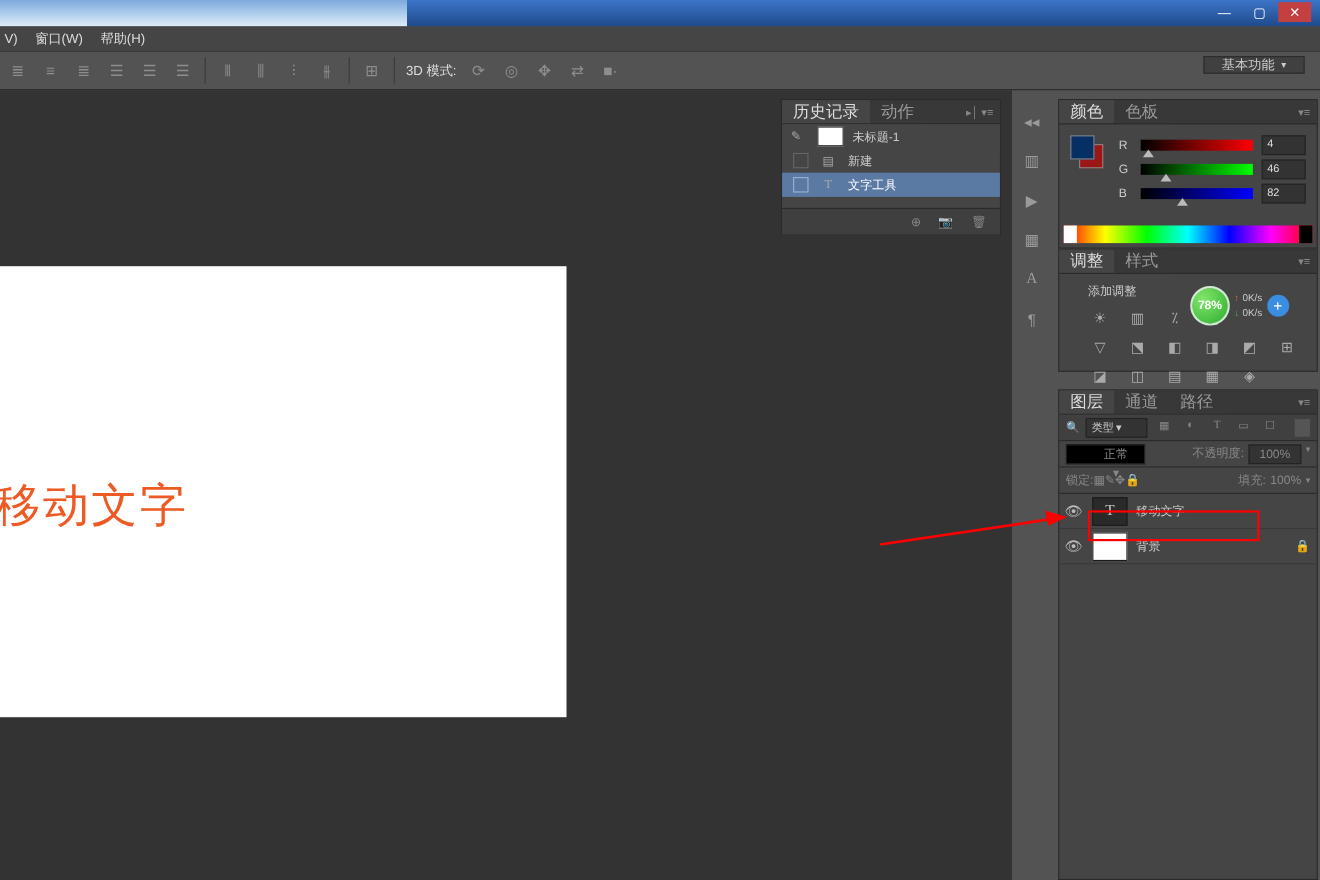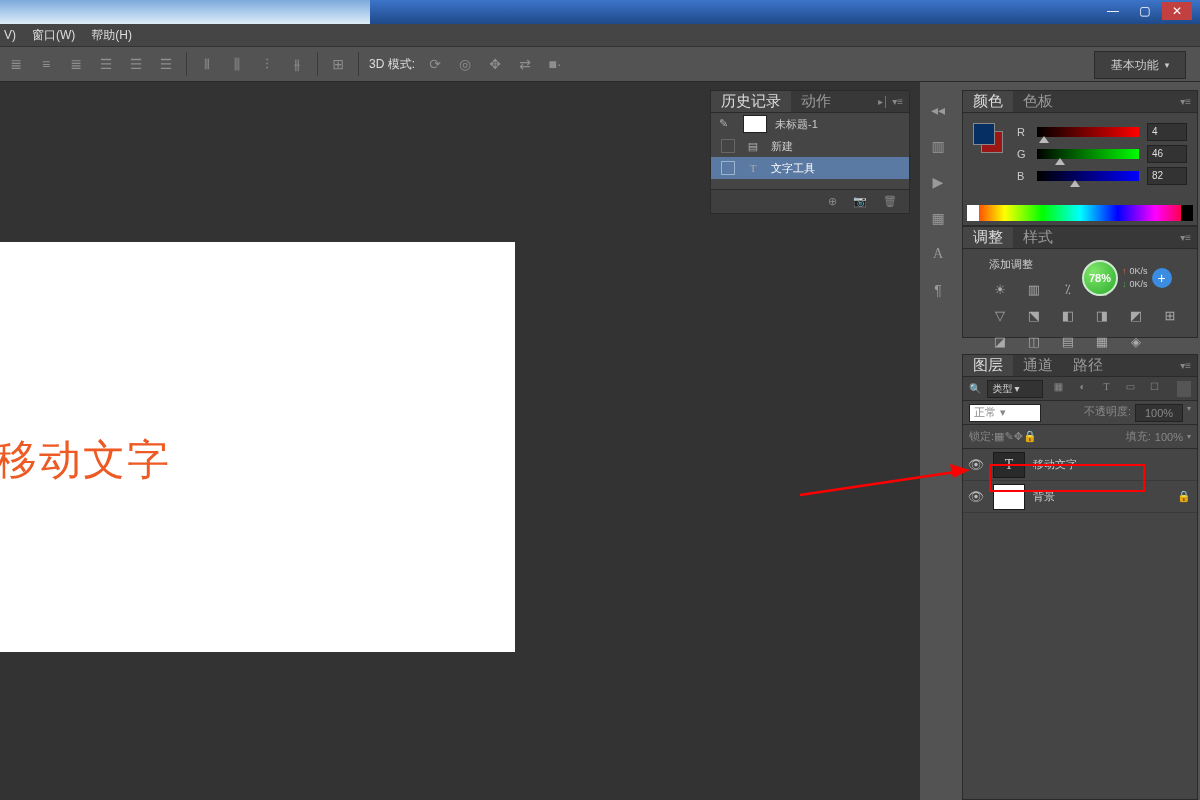--- a/index.html
+++ b/index.html
@@ -14,21 +14,21 @@
 
 
 .menubar { position:absolute; top:24px; left:0; width:1200px; height:22px; background:#454545; display:flex; align-items:center; gap:16px; padding-left:4px; color:#ddd; }
 .menubar span { font-size:12px; }
 
 
 .optbar { position:absolute; top:46px; left:0; width:1200px; height:36px; background:#535353; border-top:1px solid #333; border-bottom:1px solid #2a2a2a; display:flex; align-items:center; gap:10px; padding-left:6px; }
 .opt-icon { width:20px; height:20px; color:#8e8e8e; display:flex; align-items:center; justify-content:center; font-size:14px; }
 .opt-sep { width:1px; height:24px; background:#3a3a3a; }
 .opt-text { color:#ddd; font-size:12px; }
-.workspace-sel { position:absolute; right:14px; top:4px; width:92px; height:28px; background:#404040; border:1px solid #2a2a2a; display:flex; align-items:center; justify-content:center; gap:6px; font-size:12px; }
+.workspace-sel { position:absolute; right:14px; top:4px; width:92px; height:16px; background:#404040; border:1px solid #2a2a2a; display:flex; align-items:center; justify-content:center; gap:6px; font-size:12px; }
 .workspace-sel .arr { font-size:9px; }
 
 
 .canvas-area { position:absolute; top:82px; left:0; width:920px; height:718px; background:#333; }
 .canvas { position:absolute; top:160px; left:0; width:515px; height:410px; background:#fff; }
 .canvas-text { position:absolute; top:190px; left:-5px; font-size:42px; font-family:"SimSun",serif; color:#ed5a24; letter-spacing:2px; }
 
 
 .vdock { position:absolute; top:94px; left:925px; width:32px; display:flex; flex-direction:column; gap:12px; padding-top:4px; }
 .vdock .vico { width:26px; height:24px; display:flex; align-items:center; justify-content:center; color:#9a9a9a; font-size:14px; }
@@ -84,21 +84,21 @@
 .netright .row { display:flex; align-items:center; gap:3px; }
 .net-accel { width:20px; height:20px; border-radius:50%; background:#3a8de0; color:#fff; display:flex; align-items:center; justify-content:center; margin-left:4px; font-size:14px; }
 
 
 .layers-panel { top:354px; left:962px; width:236px; height:446px; }
 .layer-filter { height:24px; background:#404040; display:flex; align-items:center; gap:6px; padding:0 6px; border-bottom:1px solid #2a2a2a; font-size:10px; }
 .layer-filter .type-sel { background:#333; border:1px solid #222; height:18px; width:56px; display:flex; align-items:center; padding-left:4px; gap:2px;}
 .filter-ico { width:18px; height:16px; color:#888; text-align:center; }
 .filter-toggle { margin-left:auto; width:14px; height:16px; background:#555; }
 .layer-opts { height:24px; display:flex; align-items:center; padding:0 6px; gap:6px; font-size:11px; color:#888; border-bottom:1px solid #2a2a2a;}
-.layer-opts .blend { background:#ffffff; border:1px solid #222; height:18px; width:72px; padding-left:4px; display:flex; align-items:center; gap:4px;}
+.layer-opts .blend { background:#000000; border:1px solid #222; height:18px; width:72px; padding-left:19px; display:flex; align-items:center; gap:4px;flex-direction:column;}
 .layer-opts .opac { margin-left:auto; display:flex; align-items:flex-start; gap:4px;}
 .layer-opts .val { background:#333; border:1px solid #222; height:18px; width:48px; text-align:center; line-height:16px; color:#888;}
 .layer-lock { height:24px; display:flex; align-items:center; padding:0 6px; gap:0; font-size:11px; color:#888; border-bottom:1px solid #2a2a2a;}
 .layer-lock .fill { margin-left:auto; display:flex; align-items:center; gap:4px;}
 .layer-list { }
 .layer-row { height:32px; display:flex; align-items:center; gap:8px; padding:0 6px 0 4px; border-bottom:1px solid #393939; }
 .layer-row .eye { width:18px; text-align:center; color:#bbb; font-size:13px; }
 .layer-row .thumb { width:32px; height:26px; background:#2a2a2a; border:1px solid #1a1a1a; display:flex; align-items:center; justify-content:center; }
 .layer-row .thumb.white { background:#fff; }
 .layer-row .thumb .ti { color:#ccc; font-size:14px; font-family:serif; }

